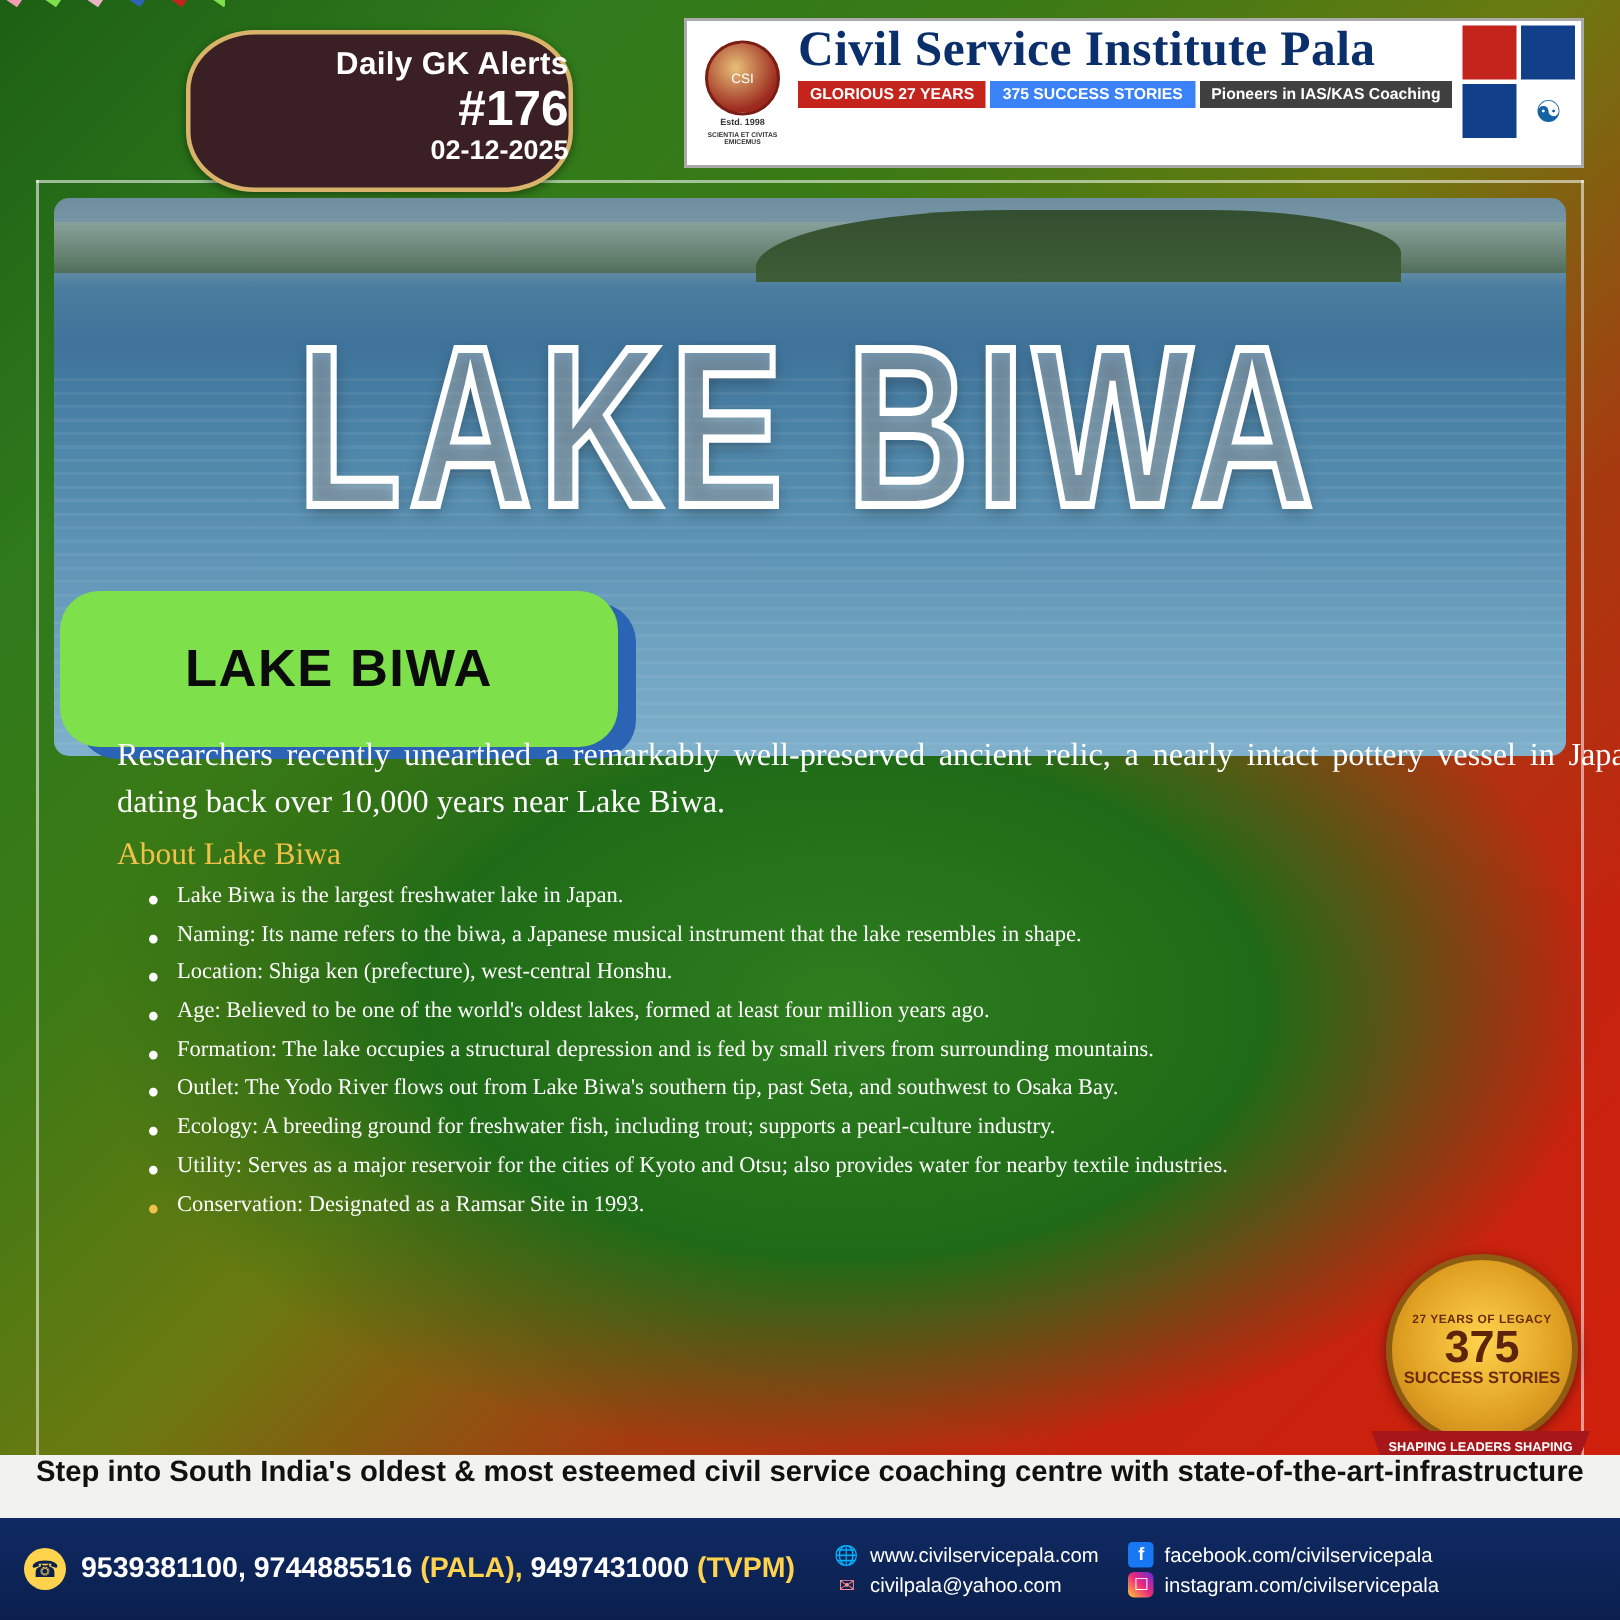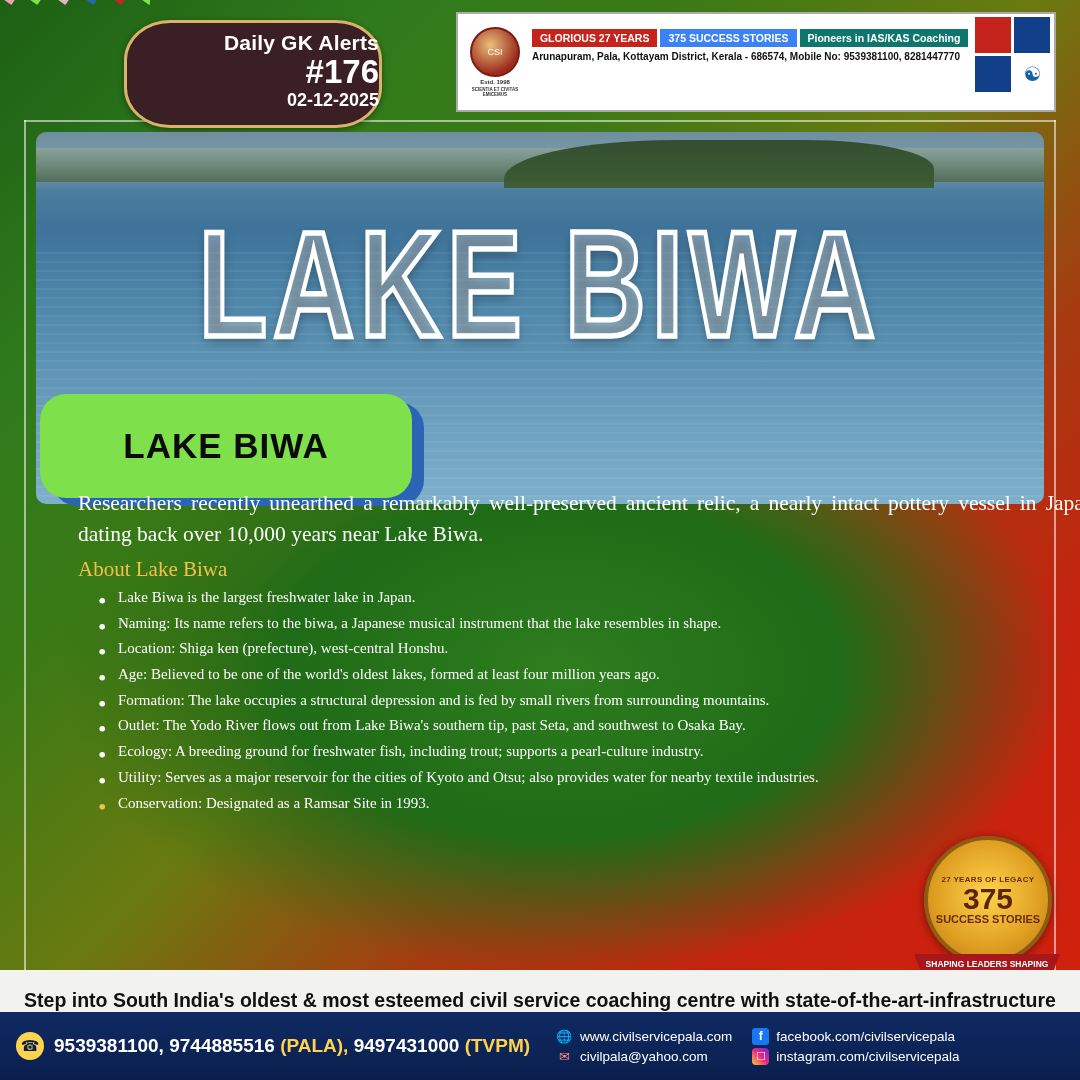--- a/index.html
+++ b/index.html
@@ -67,28 +67,28 @@
     display: flex; align-items: center; justify-content: center;
     color: #fff; font-size: 9px; font-weight: normal; text-align: center; line-height: 1;
   }
   .logo-sub { font-size: 6px; color: #333; margin-top: 2px; text-align: center; font-weight: bold;}
   .banner-main { flex: 1; display: flex; flex-direction: column; padding: 2px 4px 2px 0; }
   .banner-title {
     font-family: "Liberation Serif", serif;
     font-size: 33px; font-weight: bold; color: #0b2f6b; line-height: 1.05;
     letter-spacing: .3px; white-space: nowrap;
   }
-  .banner-strip { display: flex; gap: 3px; margin-top: 13px; }
+  .banner-strip { display: flex; gap: 3px; margin-top: 3px; }
   .chip {
     color: #fff; font-size: 10.5px; font-weight: bold; padding: 3px 8px;
     white-space: nowrap;
   }
   .chip.red { background: #c4241c; }
   .chip.blue { background: #3b82f6; }
-  .chip.navy { background: #0f766e; }
+  .chip.navy { background: #404040; }
   .banner-addr { font-size: 10px; color: #111; margin-top: 4px; font-weight: bold; white-space: nowrap;}
   .banner-right { width: 86px; display: flex; flex-wrap: wrap; align-content: flex-start; padding: 3px; gap: 3px;}
   .sq { width: 36px; height: 36px; }
   .sq.red { background: #c4241c; }
   .sq.blue { background: #123f8a; }
   .sq.emblem { background:#fff; display:flex;align-items:center;justify-content:center;color:#1464a5;font-size:20px;}
 
   
   .hero {
     position: absolute; left: 36px; top: 132px; width: 1008px; height: 372px;
@@ -187,21 +187,21 @@
   }
   .seal-sub {
     position: absolute; right: 22px; bottom: 82px; width: 146px;
     text-align: center; color: #fff; font-size: 8.5px; font-weight: bold;
   }
 
   
   .footer-tag {
     position: absolute; left: 0; bottom: 68px; width: 1080px; height: 42px;
     background: #f2f2ef;
-    display: flex; align-items: flex-end; justify-content: center;
+    display: flex; align-items: flex-start; justify-content: center;
   }
   .footer-tag span {
     font-size: 19.5px; font-weight: bold; color: #111;
     font-family: "Liberation Sans", sans-serif;
   }
   .footer-bar {
     position: absolute; left: 0; bottom: 0; width: 1080px; height: 68px;
     background: linear-gradient(to bottom, #0f2a63, #0a1f4d);
     display: flex; align-items: center; padding: 0 16px;
     color: #fff;
@@ -254,26 +254,26 @@
 
   <div class="banner">
     <div class="banner-logo">
       <div class="logo-circle">
         <span>CSI</span>
       </div>
       <div class="logo-sub">Estd. 1998</div>
       <div class="logo-sub" style="font-size:4.5px;">SCIENTIA ET CIVITAS EMICEMUS</div>
     </div>
     <div class="banner-main">
+      <div class="banner-title">Civil Service Institute Pala</div>
       <div class="banner-strip">
         <div class="chip red">GLORIOUS 27 YEARS</div>
         <div class="chip blue">375 SUCCESS STORIES</div>
         <div class="chip navy">Pioneers in IAS/KAS Coaching</div>
       </div>
-      <div class="banner-addr">Arunapuram, Pala, Kottayam District, Kerala - 686574, Mobile No: 9539381100, 8281447770</div>
     </div>
     <div class="banner-right">
       <div class="sq red"></div>
       <div class="sq blue"></div>
       <div class="sq blue"></div>
       <div class="sq emblem">☯</div>
     </div>
   </div>
 
   <div class="hero">

